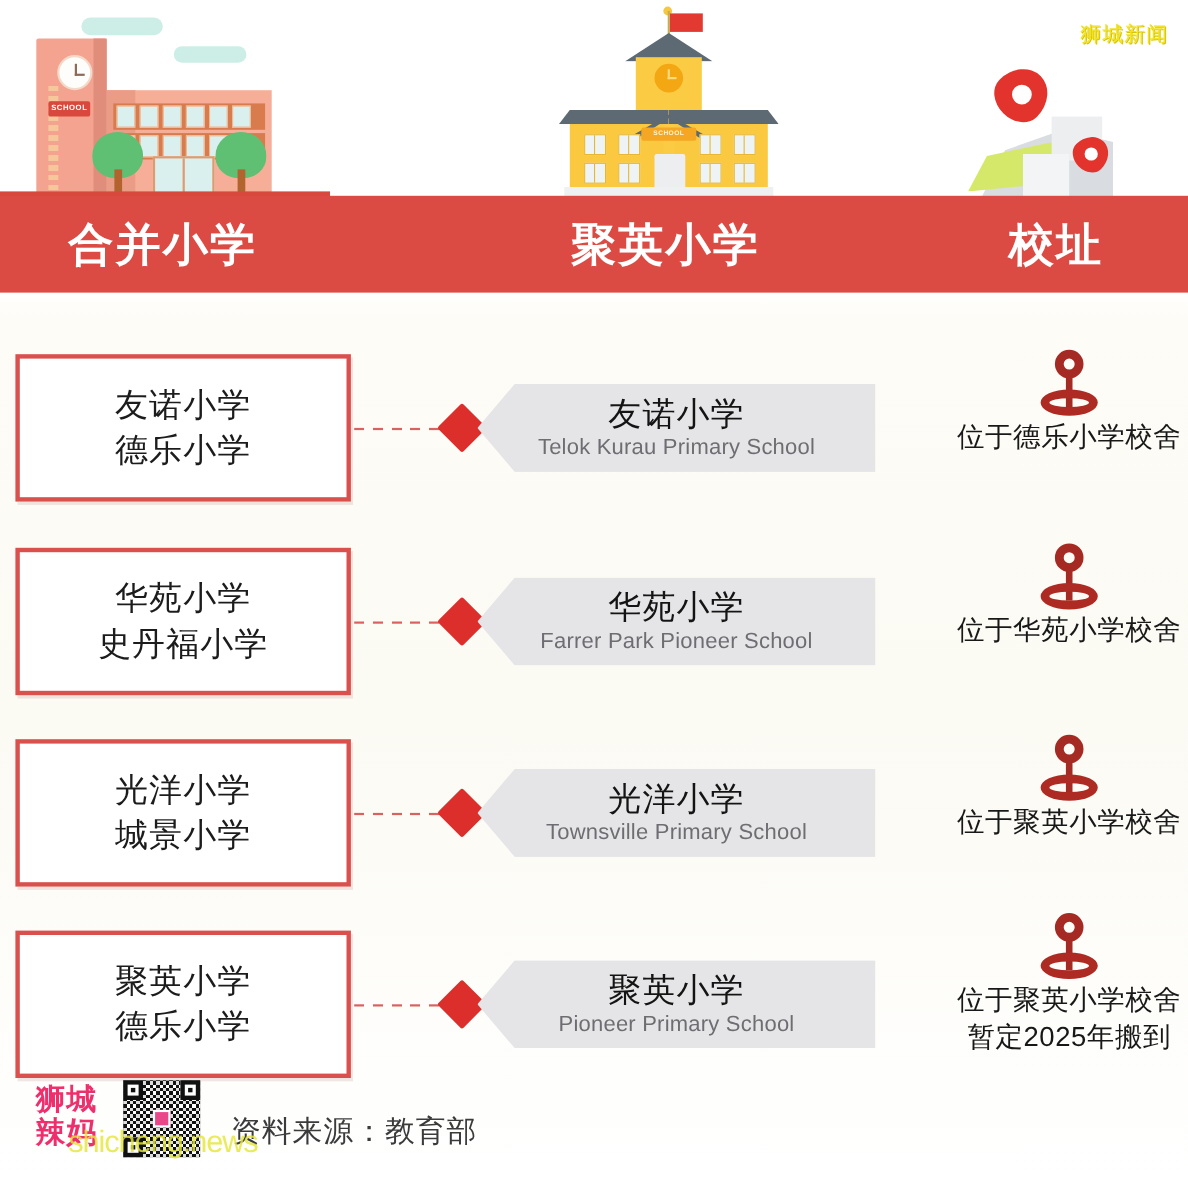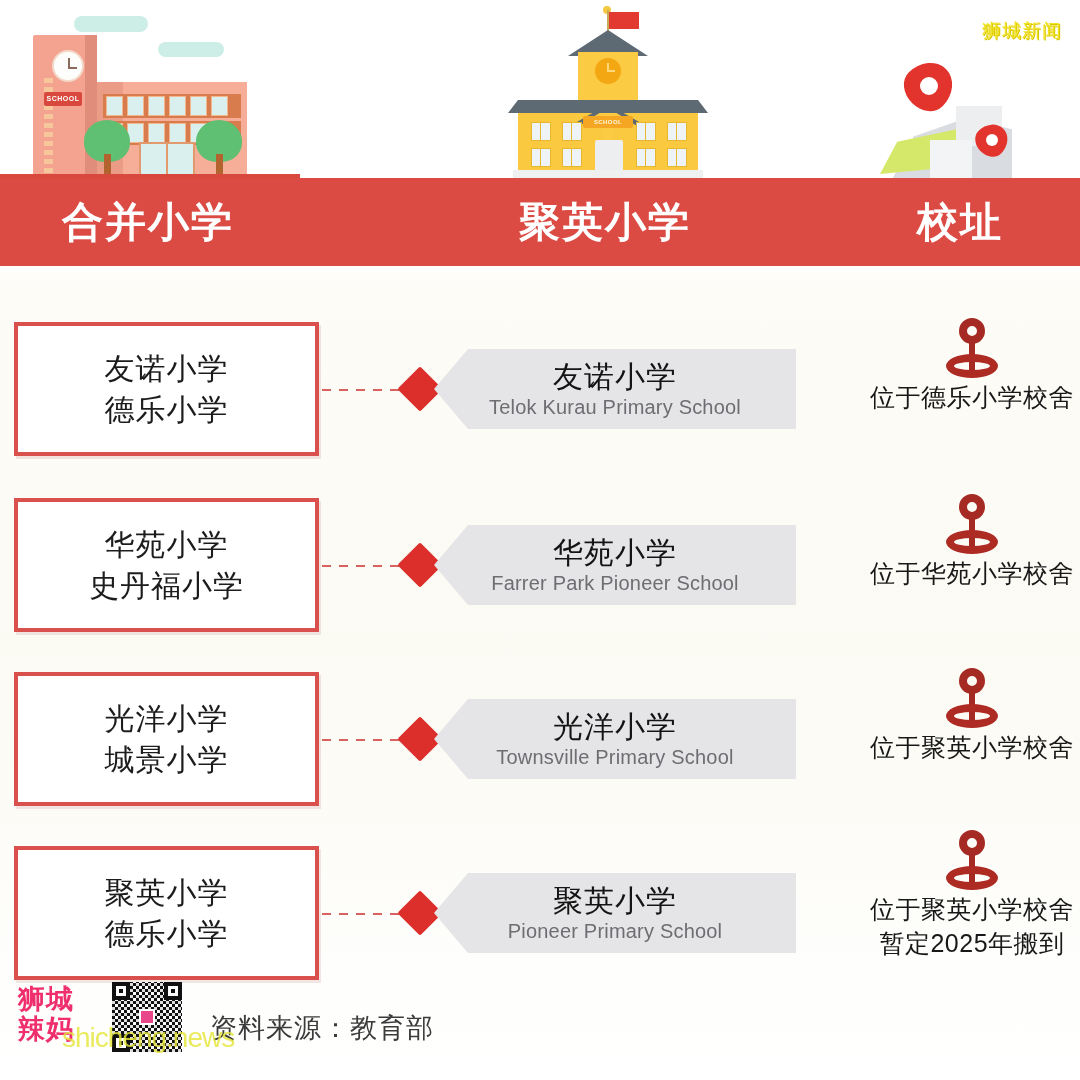--- a/index.html
+++ b/index.html
@@ -114,21 +114,21 @@
   .pinicon .head{position:absolute;left:16px;top:0;width:26px;height:26px;border-radius:50%;
     border:8px solid #a52a23;box-sizing:border-box;}
   .pinicon .stem{position:absolute;left:26px;top:22px;width:6px;height:30px;background:#a52a23;}
   .pinicon .ring{position:absolute;left:3px;top:36px;width:52px;height:24px;border-radius:50%;
     border:8px solid #ae2b24;box-sizing:border-box;}
   .addr .t{font-size:25px;color:#181818;line-height:1.26;letter-spacing:.5px;margin-top:2px;}
 
   
   .footer{position:absolute;left:0;top:980px;width:1080px;height:100px;}
   .logo{position:absolute;left:18px;top:4px;width:85px;height:62px;color:#ef2f6d;font-weight:700;
-    font-size:27px;line-height:30px;text-align:left;letter-spacing:1px;}
+    font-size:27px;line-height:30px;text-align:center;letter-spacing:1px;}
   .qr{position:absolute;left:112px;top:2px;width:70px;height:70px;
     background:
       repeating-linear-gradient(90deg,#111 0 3px,#fff 3px 6px),
       repeating-linear-gradient(0deg,#111 0 3px,#fff 3px 6px);
     background-blend-mode:difference;background-color:#fff;}
   .qr .eye{position:absolute;width:18px;height:18px;border:4px solid #111;background:#fff;box-sizing:border-box;}
   .qr .eye:after{content:"";position:absolute;left:3px;top:3px;width:4px;height:4px;background:#111;}
   .qr .ctr{position:absolute;left:27px;top:27px;width:16px;height:16px;background:#e8488a;border:2px solid #fff;box-sizing:border-box;}
   .source{position:absolute;left:210px;top:30px;font-size:27px;color:#3b3b3b;letter-spacing:1px;}
   .wm-bot{position:absolute;left:30px;top:42px;font-size:28px;color:#e6e63a;opacity:.82;

